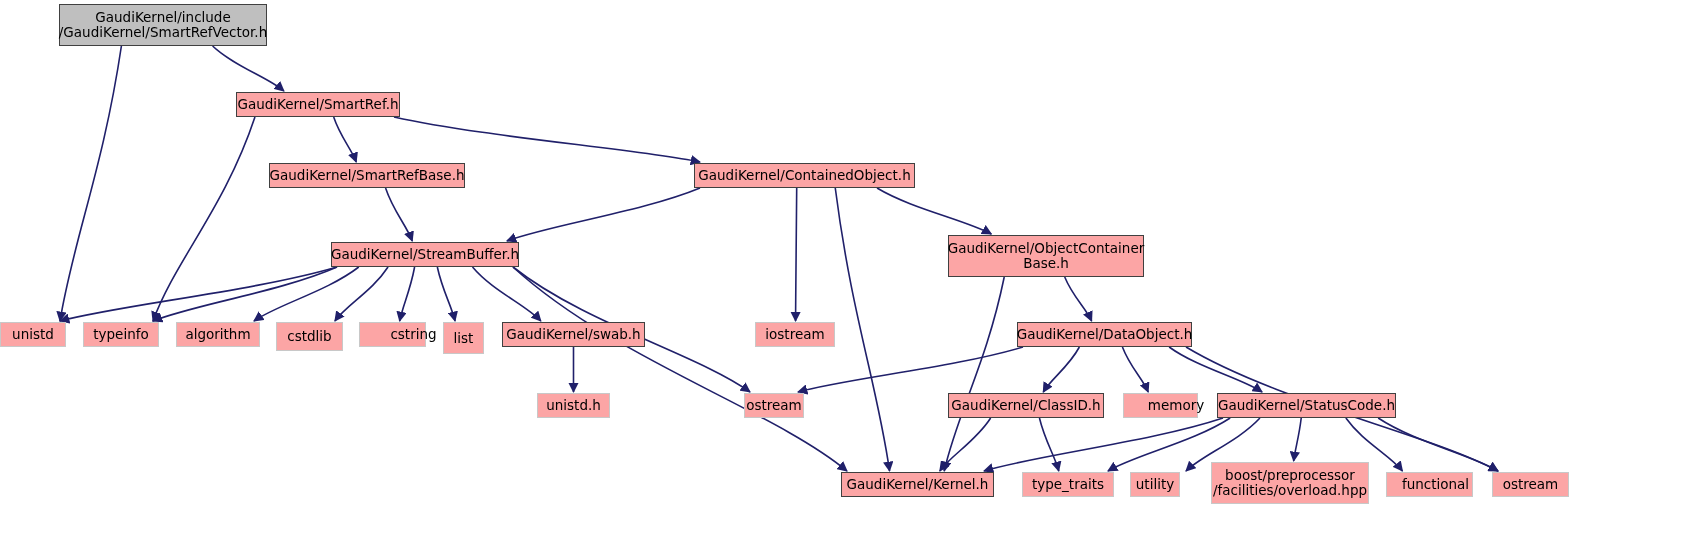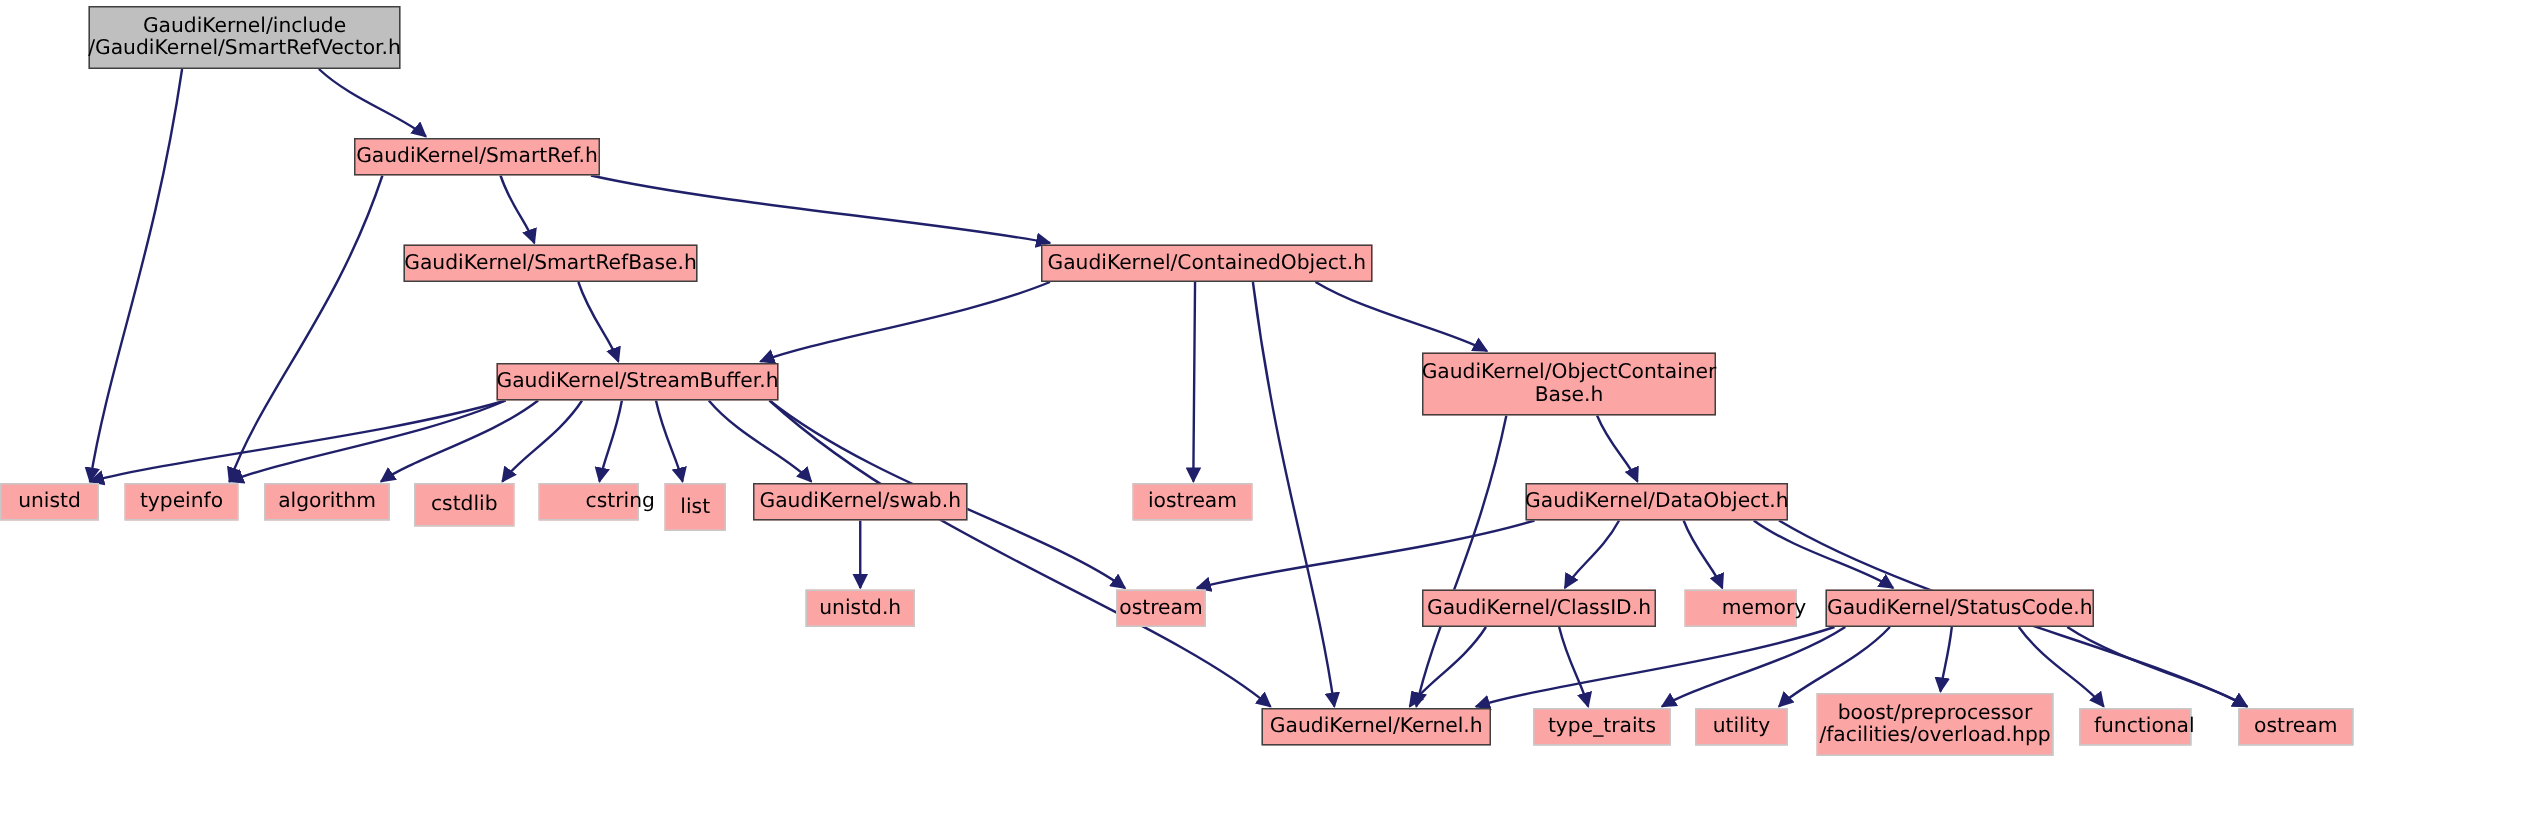--- a/index.html
+++ b/index.html
@@ -78,19 +78,19 @@
       <div class="node" style="left: 443px; top: 322px; width: 41px; height: 32px;">list</div>
       <div class="node bold" style="left: 502px; top: 322px; width: 143px; height: 25px;">GaudiKernel/swab.h</div>
       <div class="node" style="left: 755px; top: 322px; width: 80px; height: 25px;">iostream</div>
       <div class="node" style="left: 537px; top: 393px; width: 73px; height: 25px;">unistd.h</div>
       <div class="node" style="left: 744px; top: 393px; width: 60px; height: 25px;">ostream</div>
       <div class="node bold" style="left: 948px; top: 393px; width: 156px; height: 25px;">GaudiKernel/ClassID.h</div>
       <div class="node" style="left: 1123px; top: 393px; width: 75px; height: 25px; padding-left: 31px;">memory</div>
       <div class="node bold" style="left: 1217px; top: 393px; width: 179px; height: 25px;">GaudiKernel/StatusCode.h</div>
       <div class="node bold" style="left: 841px; top: 472px; width: 153px; height: 25px;">GaudiKernel/Kernel.h</div>
       <div class="node" style="left: 1022px; top: 472px; width: 92px; height: 25px;">type_traits</div>
-      <div class="node" style="left: 1130px; top: 472px; width: 62px; height: 25px;">utility</div>
+      <div class="node" style="left: 1130px; top: 472px; width: 50px; height: 25px;">utility</div>
       <div class="node" style="left: 1211px; top: 462px; width: 158px; height: 42px;">boost/preprocessor
 /facilities/overload.hpp</div>
-      <div class="node" style="left: 1386px; top: 472px; width: 75px; height: 25px; padding-left: 12px;">functional</div>
+      <div class="node" style="left: 1386px; top: 472px; width: 87px; height: 25px; padding-left: 12px;">functional</div>
       <div class="node" style="left: 1492px; top: 472px; width: 77px; height: 25px;">ostream</div>
     </div>
 </div>
 
 </body></html>

